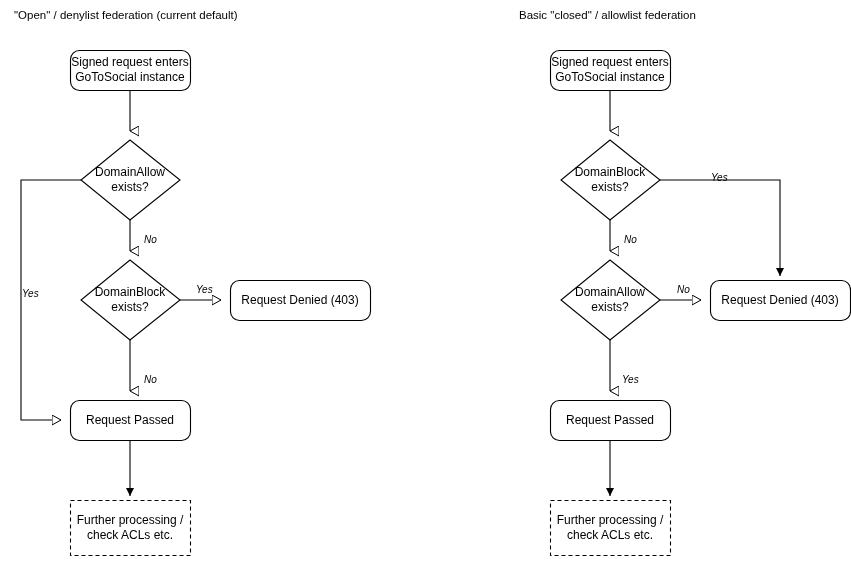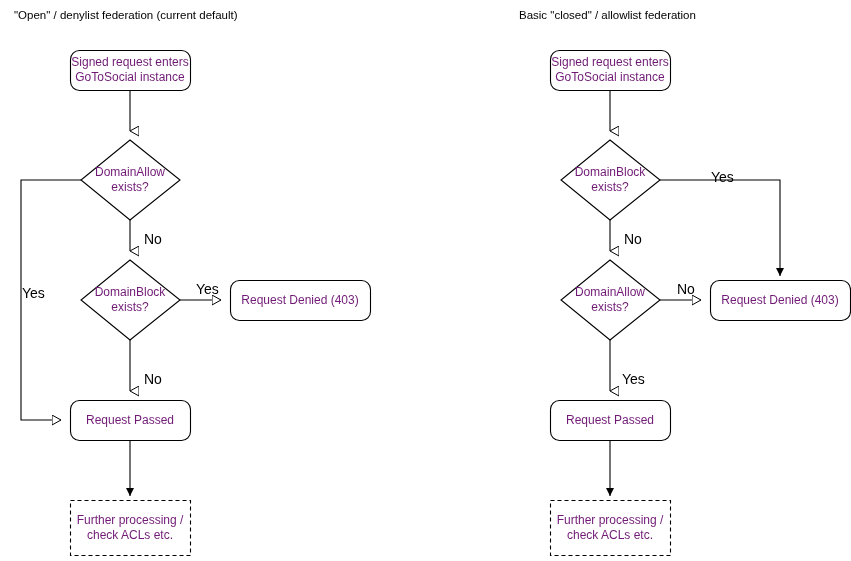--- a/index.html
+++ b/index.html
@@ -26,34 +26,35 @@
   .diagram-title {
     position: absolute;
     font-size: 11.5px;
     color: #000000;
     white-space: nowrap;
     line-height: 14px;
   }
   .node-label {
     position: absolute;
     font-size: 12px;
-    color: #701a75;
+    color: #000000;
     text-align: center;
     line-height: 15px;
     white-space: pre-line;
     display: flex;
     align-items: center;
     justify-content: center;
   }
   .edge-label {
     position: absolute;
-    font-size: 14px;
+    font-size: 10px;
     color: #000000;
     white-space: nowrap;
     line-height: 13px;
+    font-style: italic;
   }
 </style>
 </head>
 <body>
 
 <div id="canvas">
 
   <svg width="851" height="561">
     <defs>
       <marker id="openArrowDown" markerWidth="12" markerHeight="12" refX="5" refY="9" orient="auto" markerUnits="userSpaceOnUse">

